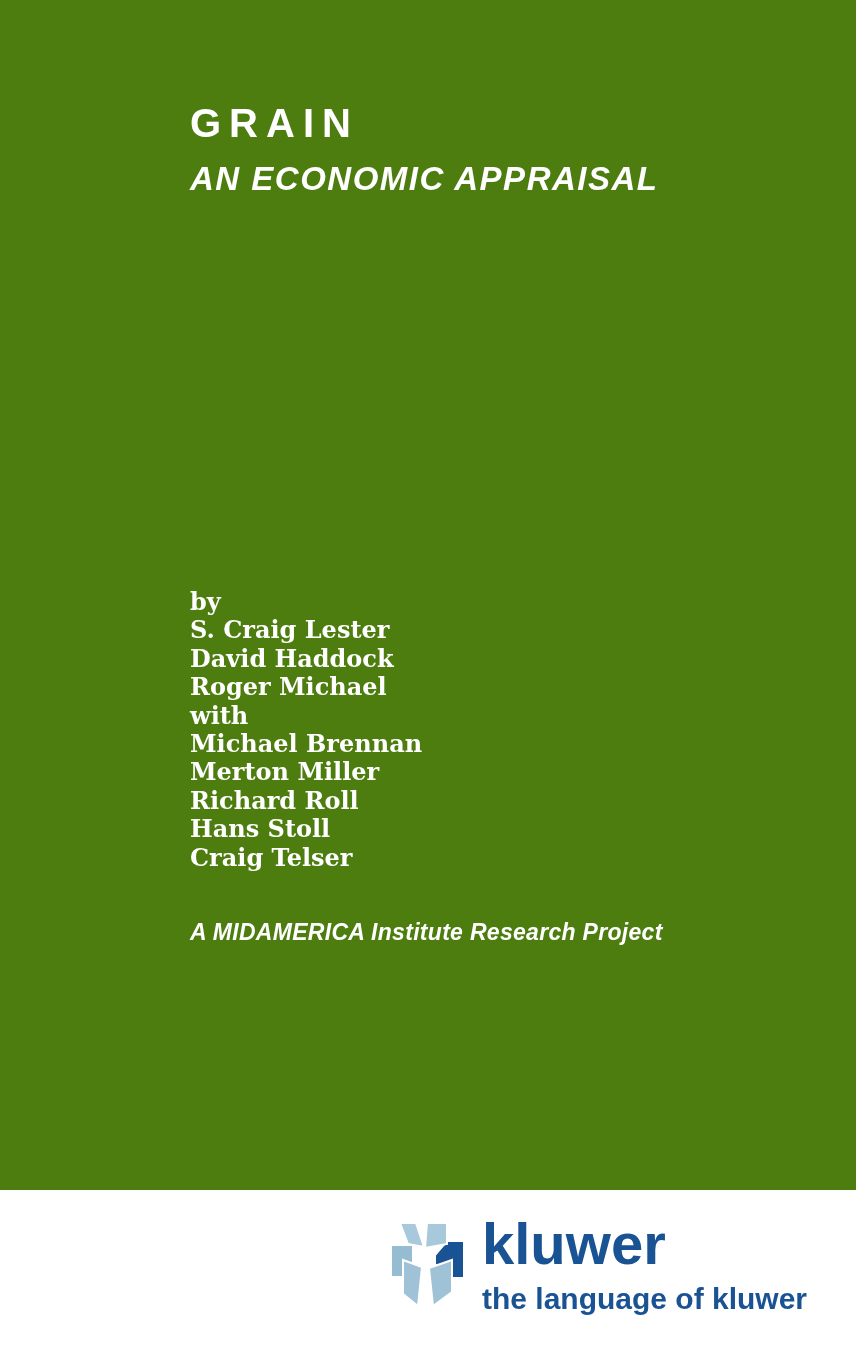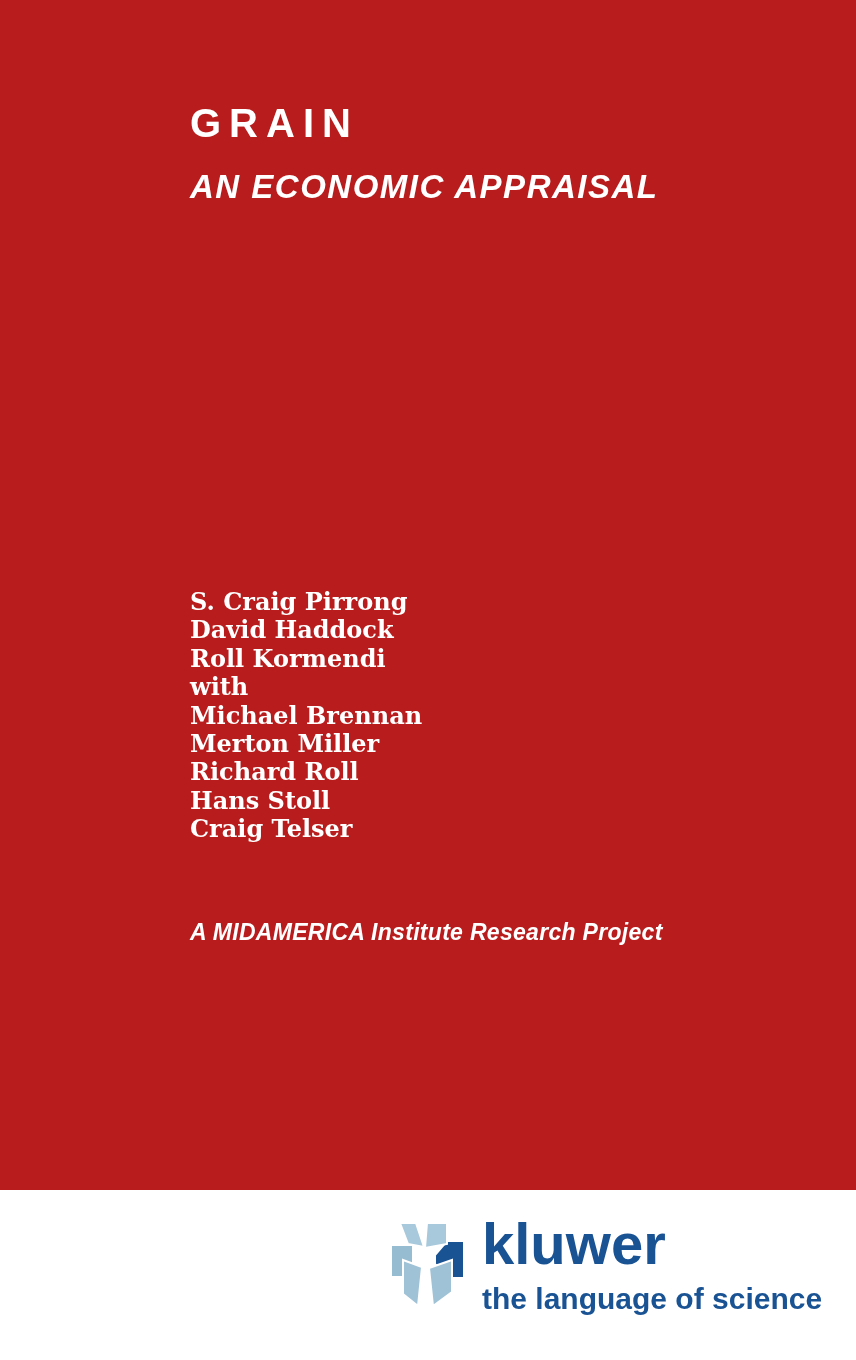--- a/index.html
+++ b/index.html
@@ -1,41 +1,41 @@
 <!DOCTYPE html>
 <html><head>
 <meta charset="utf-8">
 <style>
   html, body { margin: 0; padding: 0; background: #e8e8e8; }
   .page {
     position: relative;
     width: 856px;
     height: 1360px;
     margin: 0 auto;
-    background: #b91c1c;
+    background: #4d7c0f;
     overflow: hidden;
     font-family: "Liberation Sans", sans-serif;
   }
 
   
   .title-block {
     position: absolute;
     left: 190px;
     top: 96px;
     color: #ffffff;
   }
   .title-line {
     font-size: 40px;
     line-height: 55px;
     font-weight: bold;
     letter-spacing: 8px;
     white-space: nowrap;
   }
   .subtitle {
-    margin-top: 16px;
+    margin-top: 8px;
     font-size: 33px;
     line-height: 40px;
     font-weight: bold;
     font-style: italic;
     letter-spacing: 1.5px;
     white-space: nowrap;
   }
 
   
   .authors-block {
@@ -103,23 +103,24 @@
 <body>
 
 <div class="page">
 
   <header class="title-block">
     <div class="title-line">GRAIN</div>
     <div class="subtitle">AN ECONOMIC APPRAISAL</div>
   </header>
 
   <section class="authors-block">
-    <div class="author-line">S. Craig Pirrong</div>
+    <div class="author-line">by</div>
+    <div class="author-line">S. Craig Lester</div>
     <div class="author-line">David Haddock</div>
-    <div class="author-line">Roll Kormendi</div>
+    <div class="author-line">Roger Michael</div>
     <div class="author-line">with</div>
     <div class="author-line">Michael Brennan</div>
     <div class="author-line">Merton Miller</div>
     <div class="author-line">Richard Roll</div>
     <div class="author-line">Hans Stoll</div>
     <div class="author-line">Craig Telser</div>
   </section>
 
   <div class="project-note">A MIDAMERICA Institute Research Project</div>
 
@@ -132,16 +133,16 @@
 
       <polygon points="10,1 26,1 34,25 18,22" fill="#a8c9db" stroke="#ffffff" stroke-width="2"></polygon>
 
       <polygon points="37,1 57,1 57,22 35,26" fill="#a8c9db" stroke="#ffffff" stroke-width="2"></polygon>
 
       <polygon points="13,38 32,45 28,84 13,72" fill="#9fc2d7" stroke="#ffffff" stroke-width="2"></polygon>
 
       <polygon points="39,46 62,38 62,70 43,84" fill="#9fc2d7" stroke="#ffffff" stroke-width="2"></polygon>
     </svg>
     <div class="brand-name">kluwer</div>
-    <div class="brand-tagline">the language of science</div>
+    <div class="brand-tagline">the language of kluwer</div>
   </footer>
 
 </div>
 
 </body></html>

